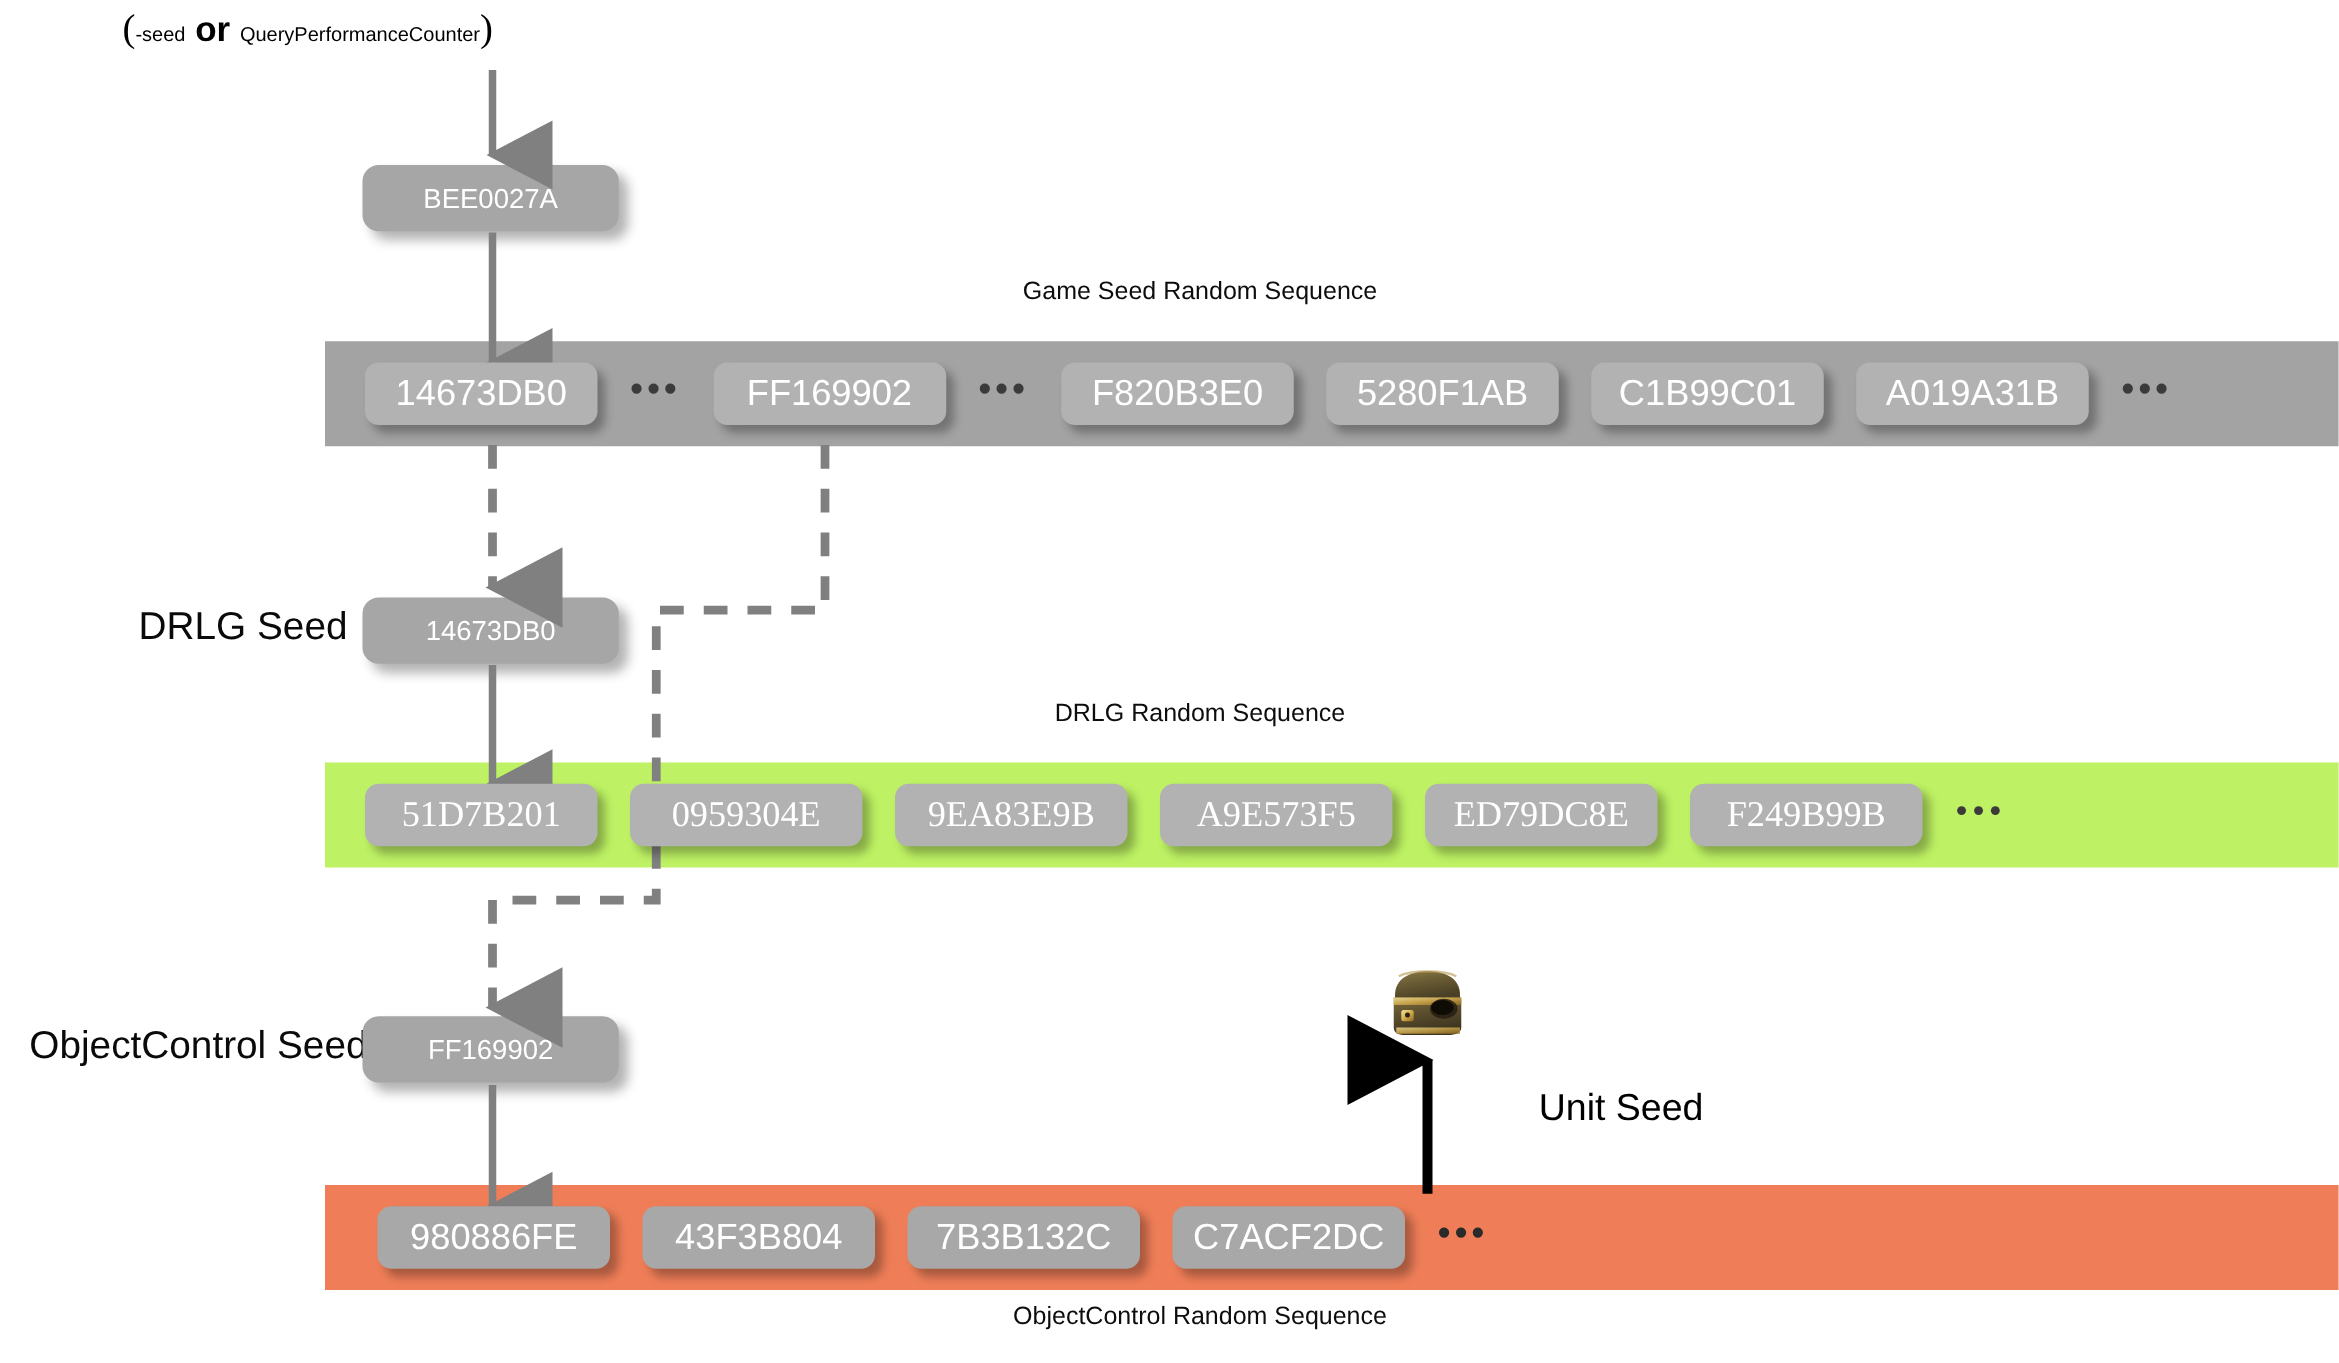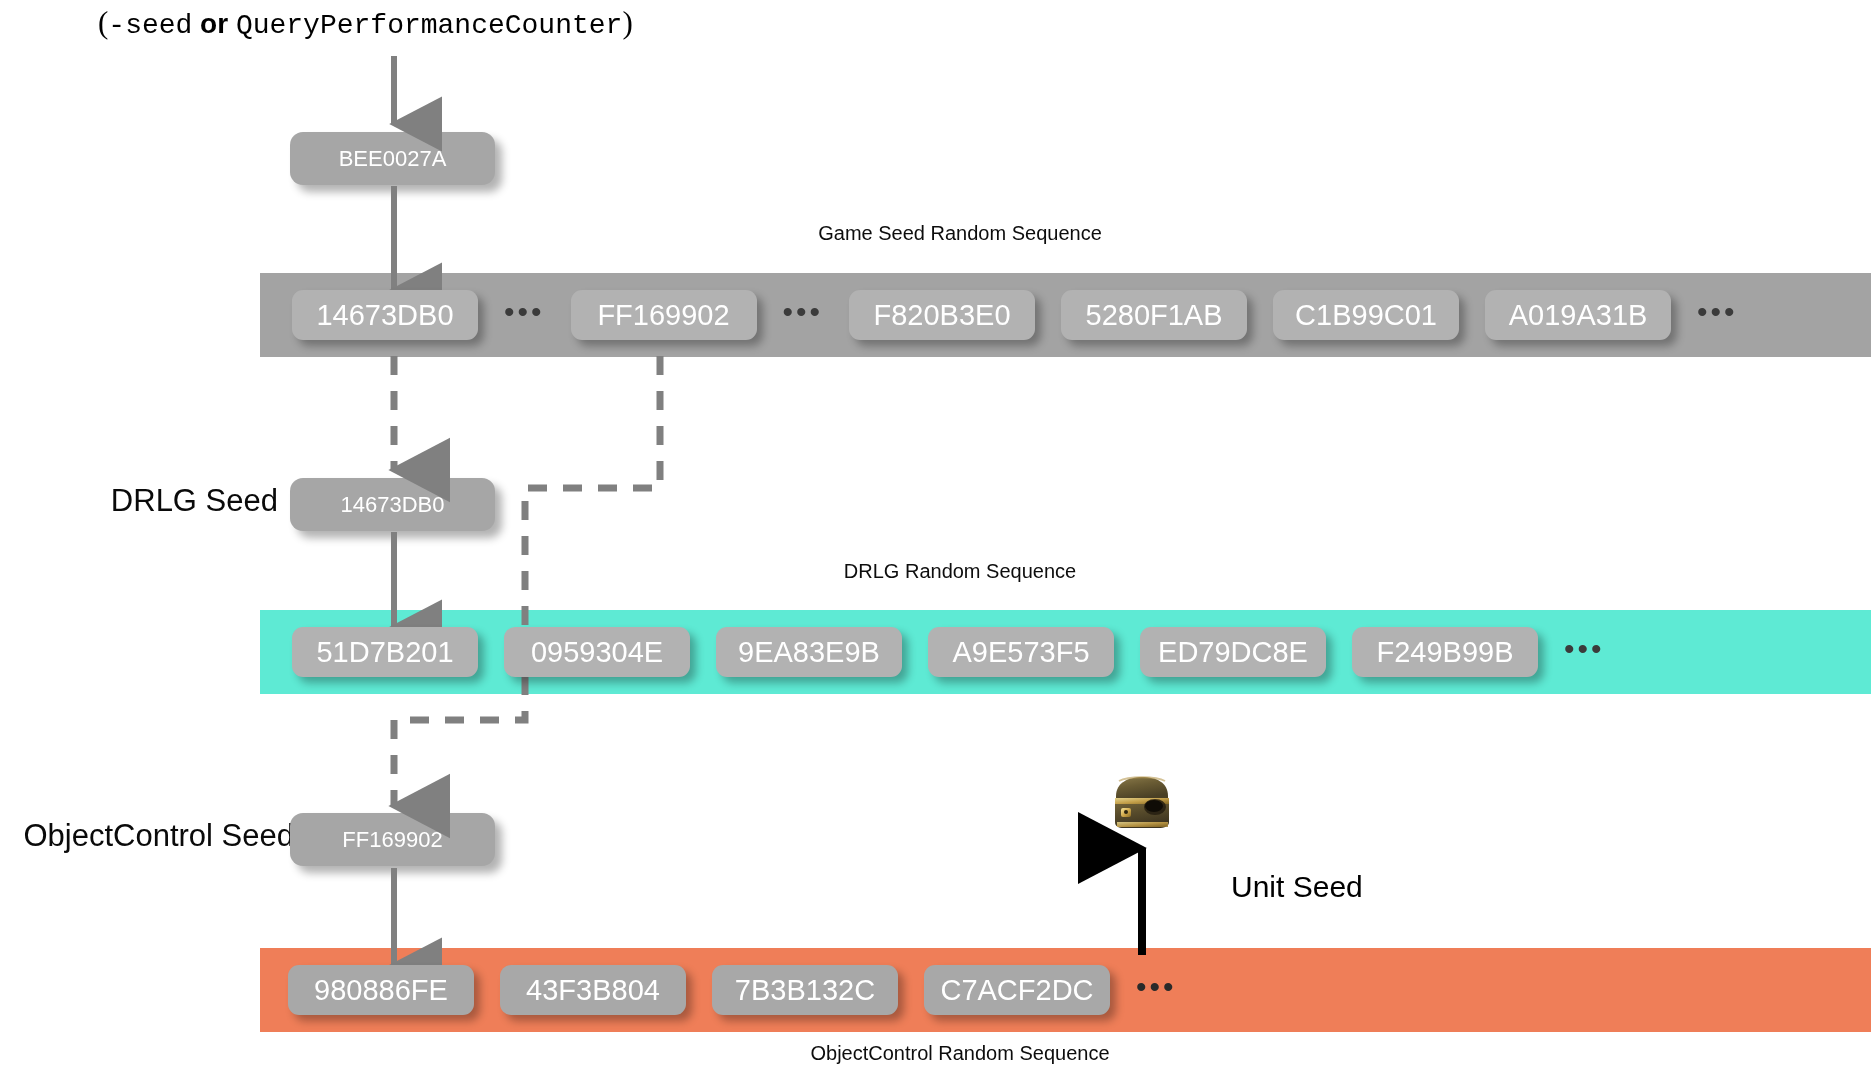--- a/index.html
+++ b/index.html
@@ -8,21 +8,21 @@
     font-family:"Liberation Sans", sans-serif;
     color:#000;
   }
   .stage{position:absolute;left:0;top:0;width:1871px;height:1090px;}
 
   
   #header-expression{
     position:absolute;left:98px;top:5px;
     font-size:30px;letter-spacing:0px;white-space:nowrap;
   }
-  #header-expression .mono{font-family:Liberation Mono, monospace;font-size:28px;text-align:right;}
+  #header-expression .mono{font-family:Liberation Sans, sans-serif;font-size:16px;text-align:right;}
   #header-expression .paren{font-family:"Liberation Serif", serif;font-size:31px;}
   #header-expression .orword{font-weight:bold;font-size:28px;}
 
   
   .side-label{
     position:absolute;font-size:31px;color:#0a0a0a;white-space:nowrap;
     text-align:right;
   }
   #label-game-seed{left:0px;top:136px;width:278px;}
   #label-drlg-seed{left:0px;top:483px;width:278px;}
@@ -46,21 +46,21 @@
   
   .band{
     position:absolute;
     display:flex;align-items:center;
     box-sizing:border-box;
   }
   .band.gray{background:#a3a3a3;}
   .band.orange{background:#ef7e58;}
   #band-game{left:260px;top:273px;width:1611px;height:84px;padding-left:32px;}
   #band-drlg{left:260px;top:610px;width:1611px;height:84px;padding-left:32px;}
-  #band-object{left:260px;top:948px;width:1611px;height:84px;padding-left:28px;}
+  #band-object{left:260px;top:948px;width:1611px;height:84px;padding-left:42px;}
 
   .band-title{
     position:absolute;font-size:20px;color:#0d0d0d;white-space:nowrap;text-align:center;
   }
   #title-game{left:560px;top:222px;width:800px;}
   #title-drlg{left:560px;top:560px;width:800px;}
   #title-object{left:560px;top:1042px;width:800px;}
 
   
   .val-pill{
@@ -153,21 +153,21 @@
       <div class="val-pill">14673DB0</div>
       <div class="ellipsis">•••</div>
       <div class="val-pill">FF169902</div>
       <div class="ellipsis">•••</div>
       <div class="val-pill">F820B3E0</div>
       <div class="val-pill">5280F1AB</div>
       <div class="val-pill">C1B99C01</div>
       <div class="val-pill">A019A31B</div>
       <div class="ellipsis">•••</div>
     </div>
-  <div class="band gray" id="band-drlg" style="background: #5eead4;">
+  <div class="band gray" id="band-drlg" style="background: #bef264; font-family: Liberation Serif, serif;">
       <div class="val-pill">51D7B201</div>
       <div class="val-pill">0959304E</div>
       <div class="val-pill">9EA83E9B</div>
       <div class="val-pill">A9E573F5</div>
       <div class="val-pill">ED79DC8E</div>
       <div class="val-pill">F249B99B</div>
       <div class="ellipsis">•••</div>
     </div>
   <div class="band orange" id="band-object" style="background: rgb(239, 126, 88);">
       <div class="val-pill">980886FE</div>

